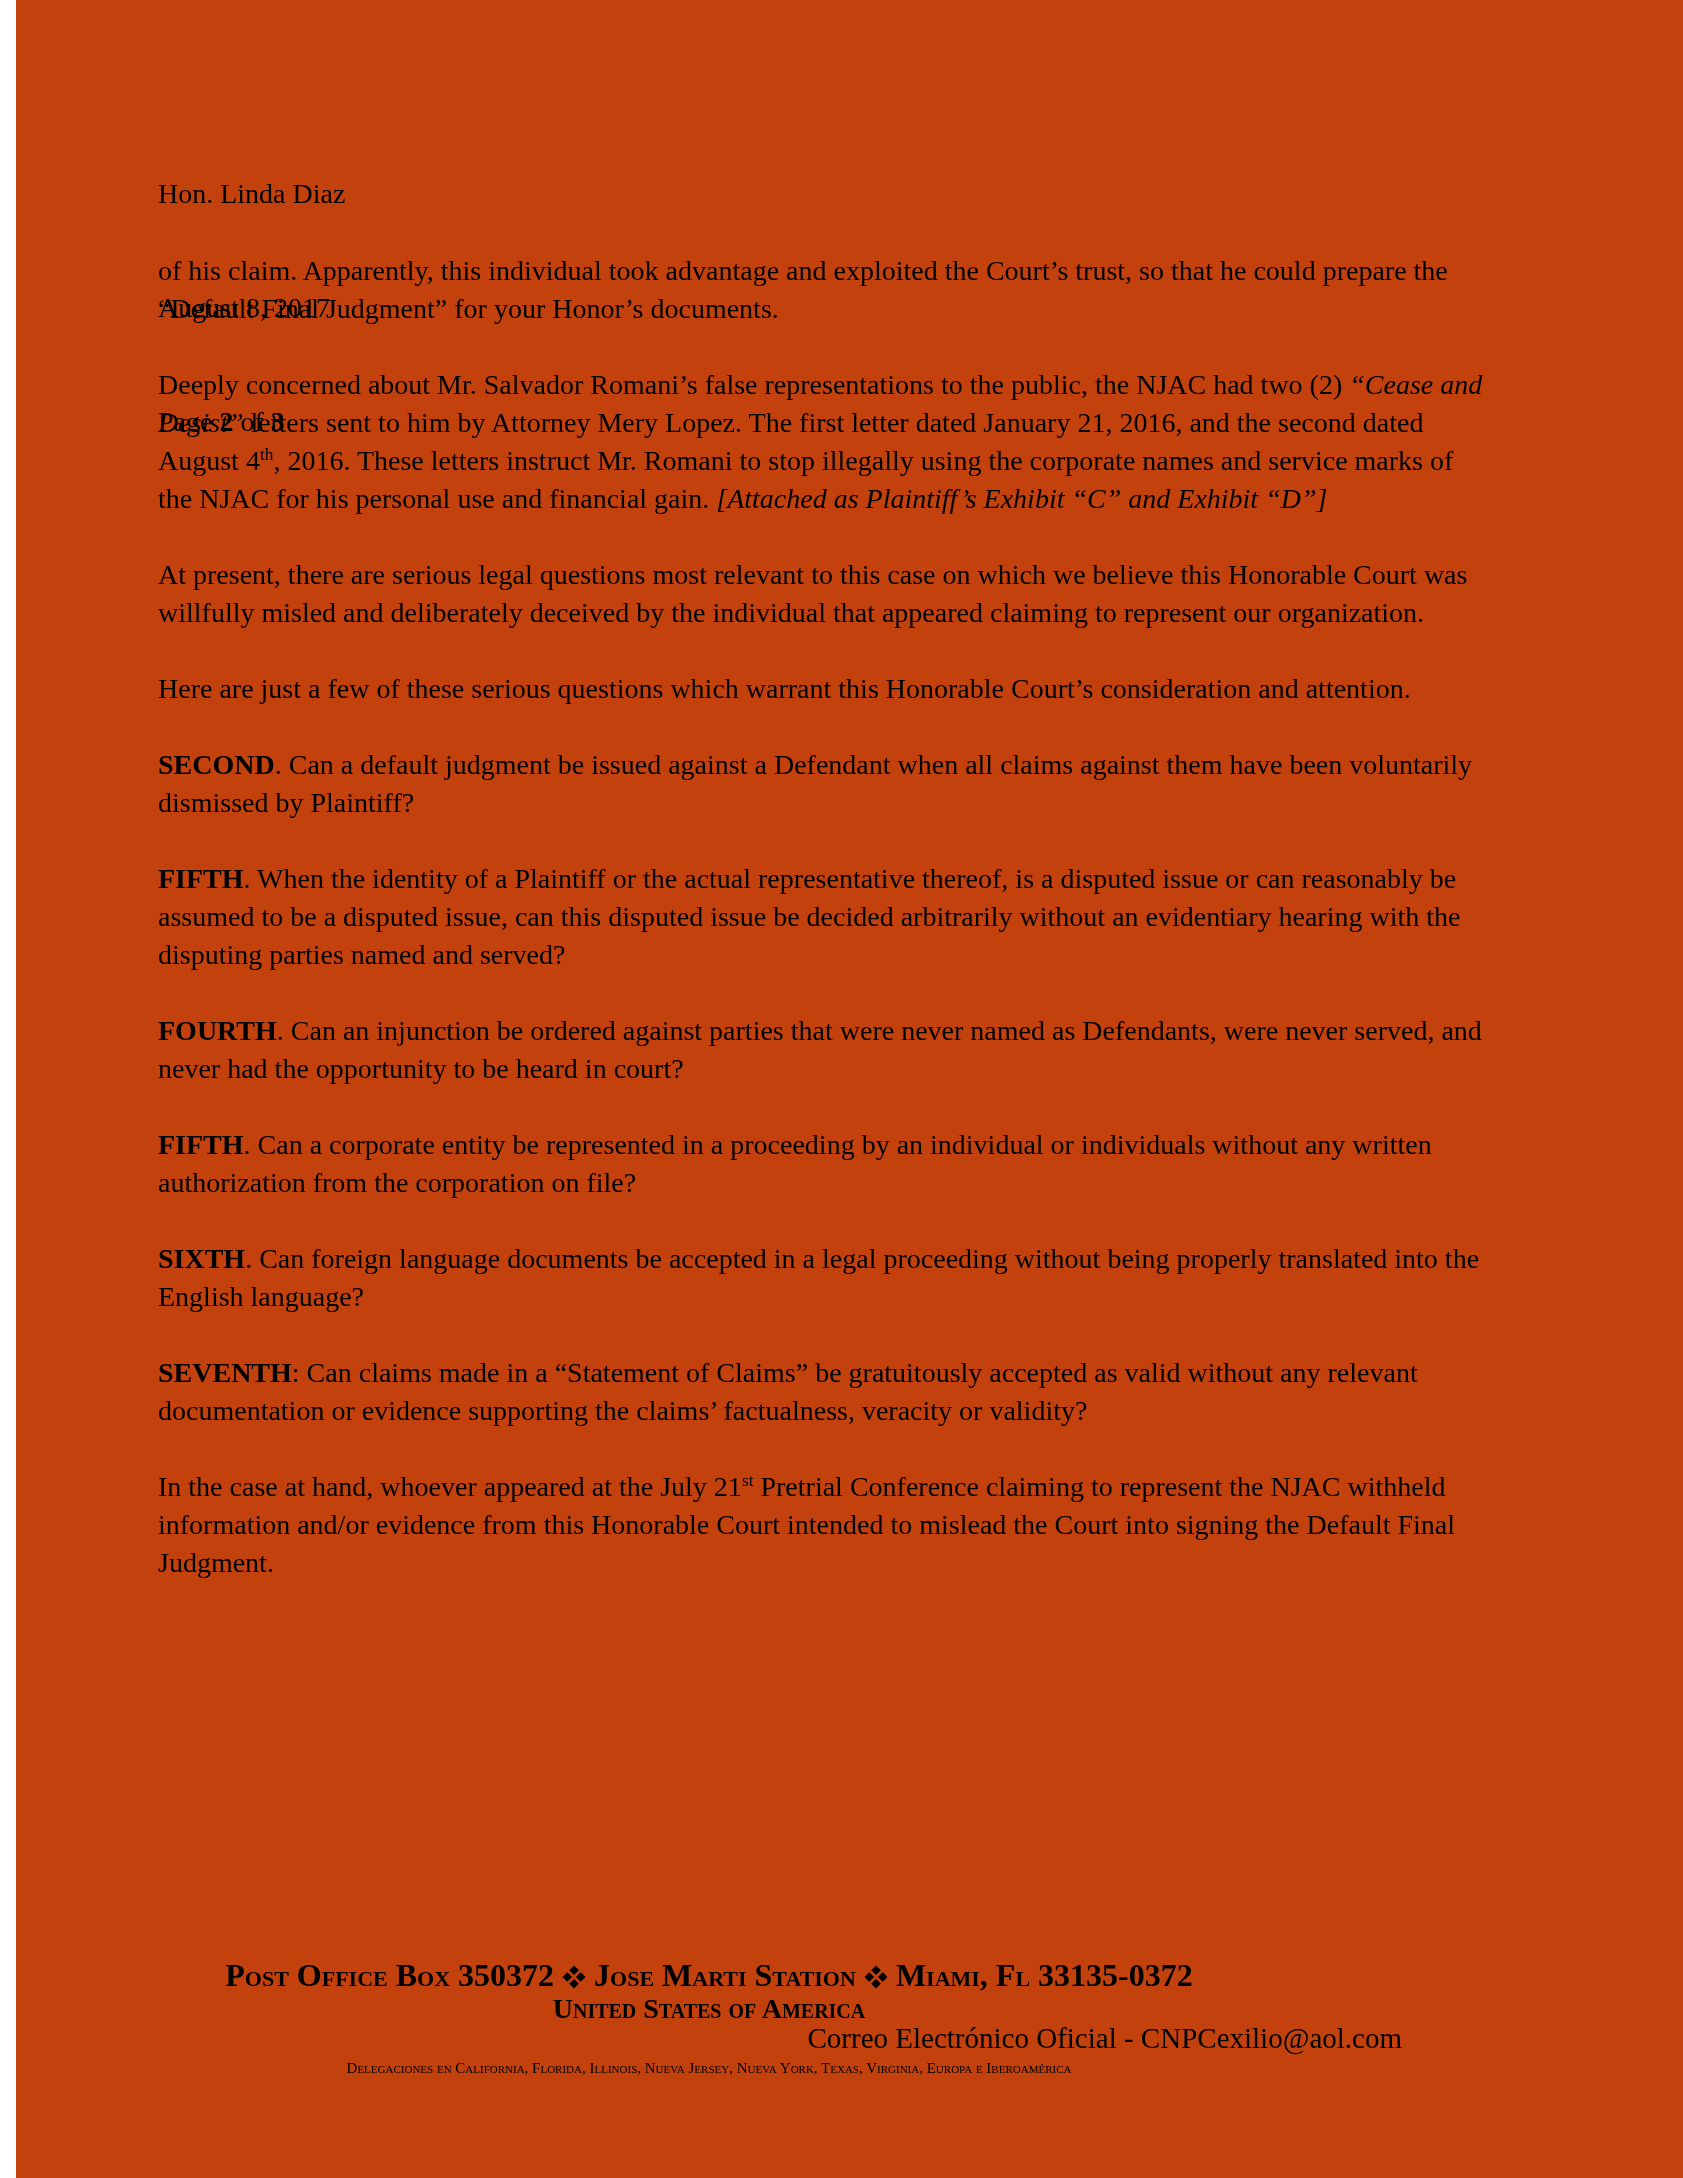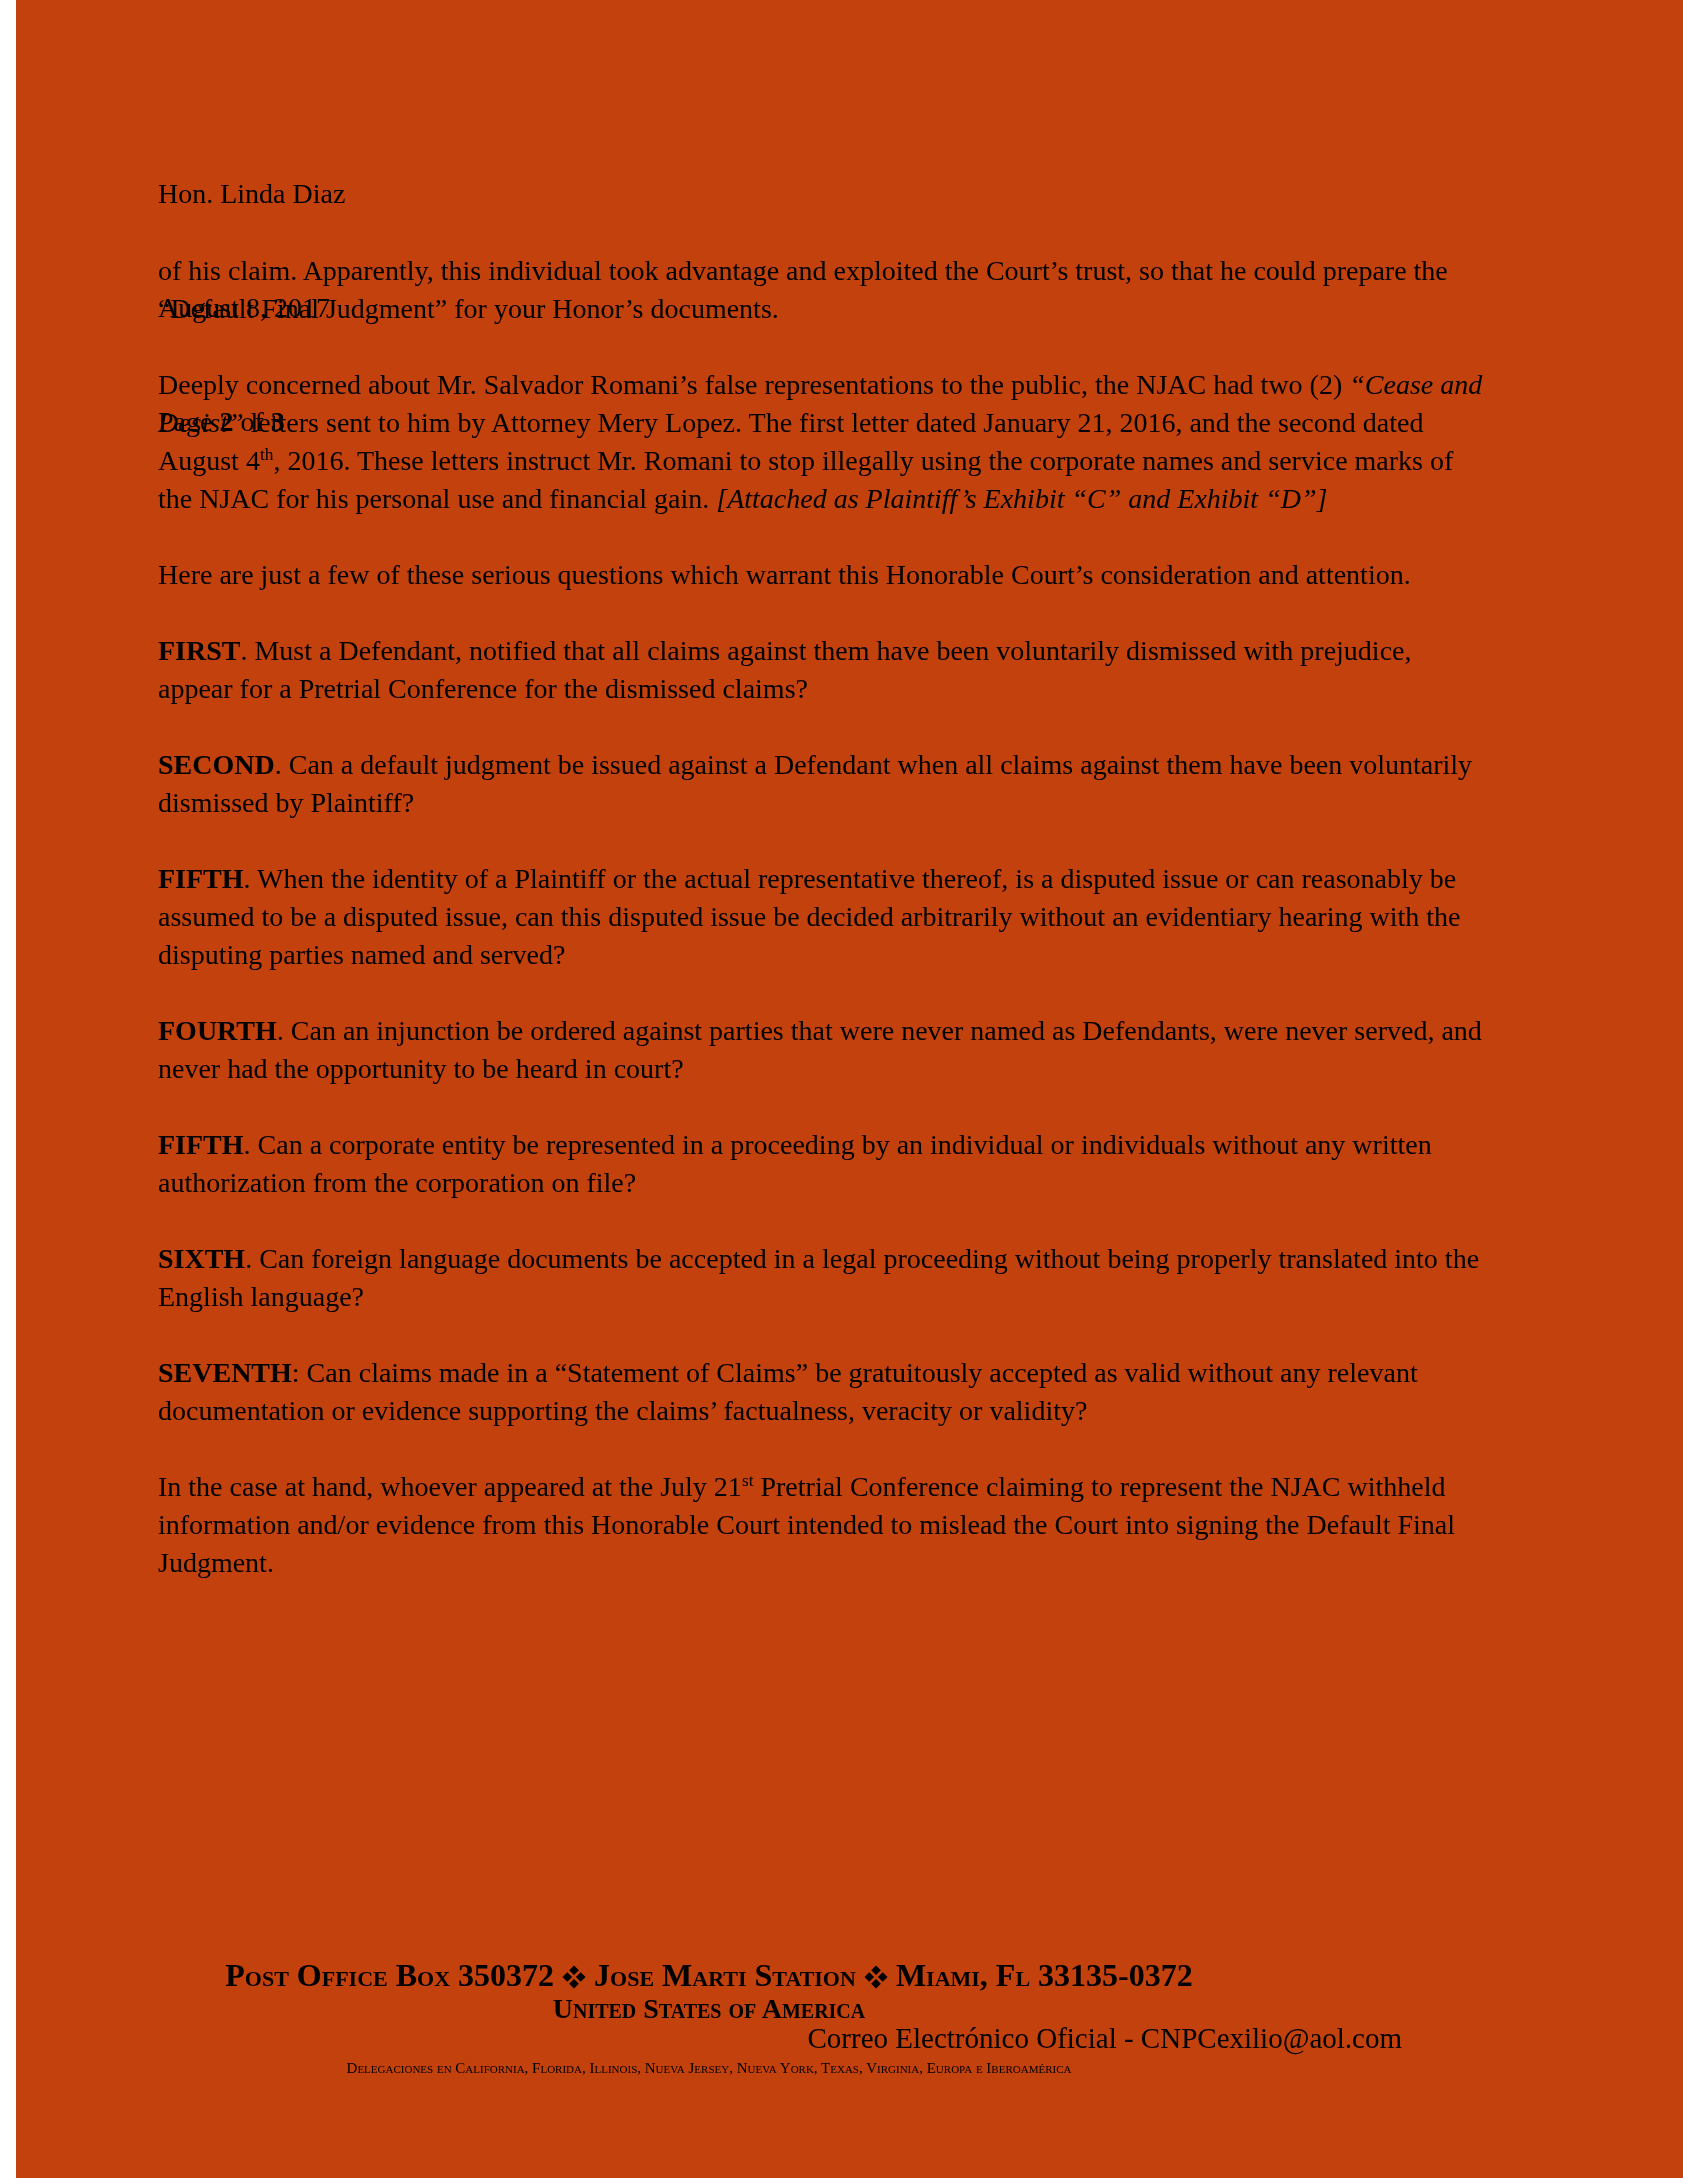--- a/index.html
+++ b/index.html
@@ -74,22 +74,22 @@
 
   <div class="letter-header">
     <div>Hon. Linda Diaz</div>
     <div>August 8, 2017</div>
     <div><span>Page </span><span class="seg-bold">2</span><span> of </span><span class="seg-bold">3</span></div>
   </div>
 
   <div class="letter-body">
       <p class="para"><span class="seg-normal">of his claim. Apparently, this individual took advantage and exploited the Court’s trust, so that he could prepare the “Default Final Judgment” for your Honor’s documents.</span></p>
       <p class="para"><span class="seg-normal">Deeply concerned about Mr. Salvador Romani’s false representations to the public, the NJAC had two (2) </span><span class="seg-italic">“Cease and Desist”</span><span class="seg-normal"> letters sent to him by Attorney Mery Lopez. The first letter dated January 21, 2016, and the second dated August 4</span><span class="seg-sup">th</span><span class="seg-normal">, 2016. These letters instruct Mr. Romani to stop illegally using the corporate names and service marks of the NJAC for his personal use and financial gain. </span><span class="seg-italic">[Attached as Plaintiff’s Exhibit “C” and Exhibit “D”]</span></p>
+      <p class="para"><span class="seg-normal">At present, there are serious legal questions most relevant to this case on which we believe this Honorable Court was willfully misled and deliberately deceived by the individual that appeared claiming to represent our organization.</span></p>
       <p class="para"><span class="seg-normal">Here are just a few of these serious questions which warrant this Honorable Court’s consideration and attention.</span></p>
-      <p class="para"><span class="seg-bold">FIRST</span><span class="seg-normal">. Must a Defendant, notified that all claims against them have been voluntarily dismissed with prejudice, appear for a Pretrial Conference for the dismissed claims?</span></p>
       <p class="para"><span class="seg-bold">SECOND</span><span class="seg-normal">. Can a default judgment be issued against a Defendant when all claims against them have been voluntarily dismissed by Plaintiff?</span></p>
       <p class="para"><span class="seg-bold">FIFTH</span><span class="seg-normal">. When the identity of a Plaintiff or the actual representative thereof, is a disputed issue or can reasonably be assumed to be a disputed issue, can this disputed issue be decided arbitrarily without an evidentiary hearing with the disputing parties named and served?</span></p>
       <p class="para"><span class="seg-bold">FOURTH</span><span class="seg-normal">. Can an injunction be ordered against parties that were never named as Defendants, were never served, and never had the opportunity to be heard in court?</span></p>
       <p class="para"><span class="seg-bold">FIFTH</span><span class="seg-normal">. Can a corporate entity be represented in a proceeding by an individual or individuals without any written authorization from the corporation on file?</span></p>
       <p class="para"><span class="seg-bold">SIXTH</span><span class="seg-normal">. Can foreign language documents be accepted in a legal proceeding without being properly translated into the English language?</span></p>
       <p class="para"><span class="seg-bold">SEVENTH</span><span class="seg-normal">: Can claims made in a “Statement of Claims” be gratuitously accepted as valid without any relevant documentation or evidence supporting the claims’ factualness, veracity or validity?</span></p>
       <p class="para"><span class="seg-normal">In the case at hand, whoever appeared at the July 21</span><span class="seg-sup">st</span><span class="seg-normal"> Pretrial Conference claiming to represent the NJAC withheld information and/or evidence from this Honorable Court intended to mislead the Court into signing the Default Final Judgment.</span></p>
     </div>
 
   <div class="letter-footer">

